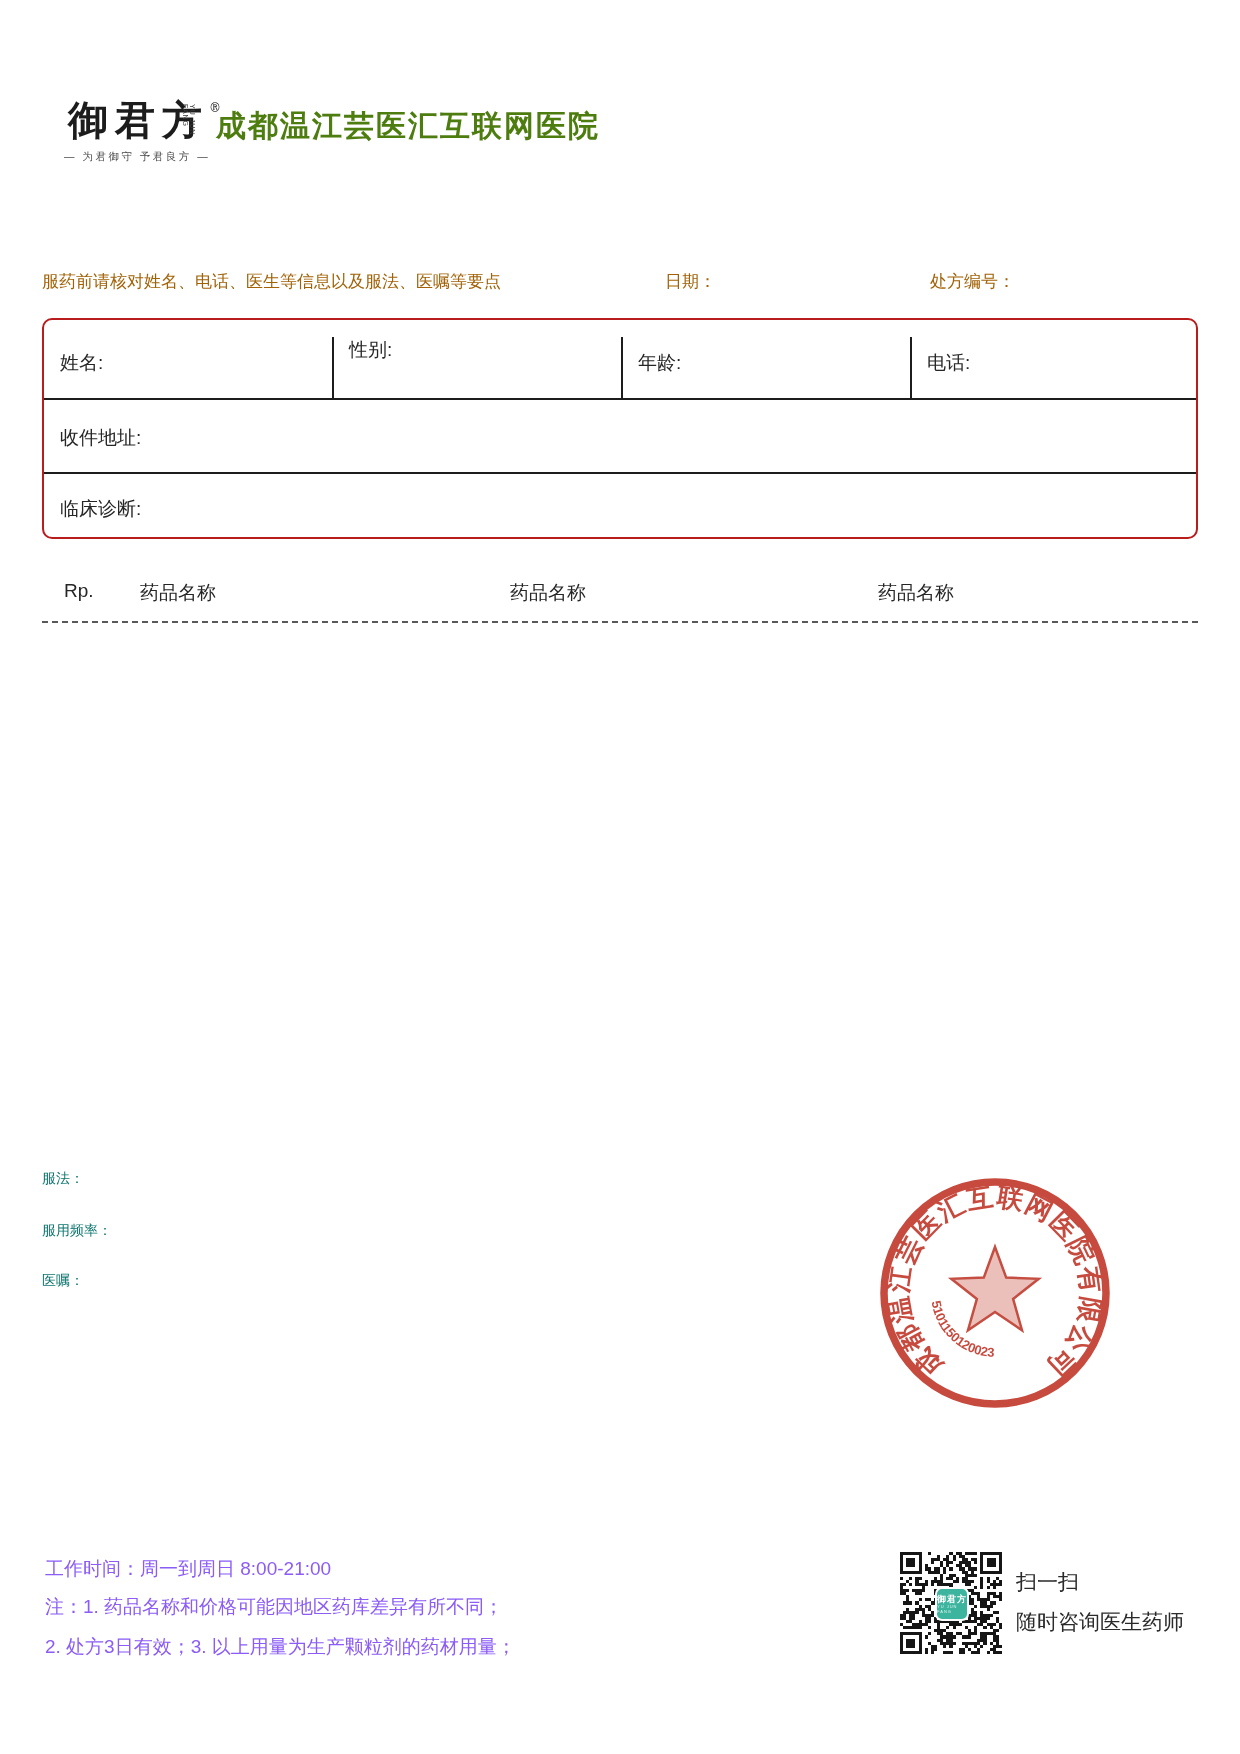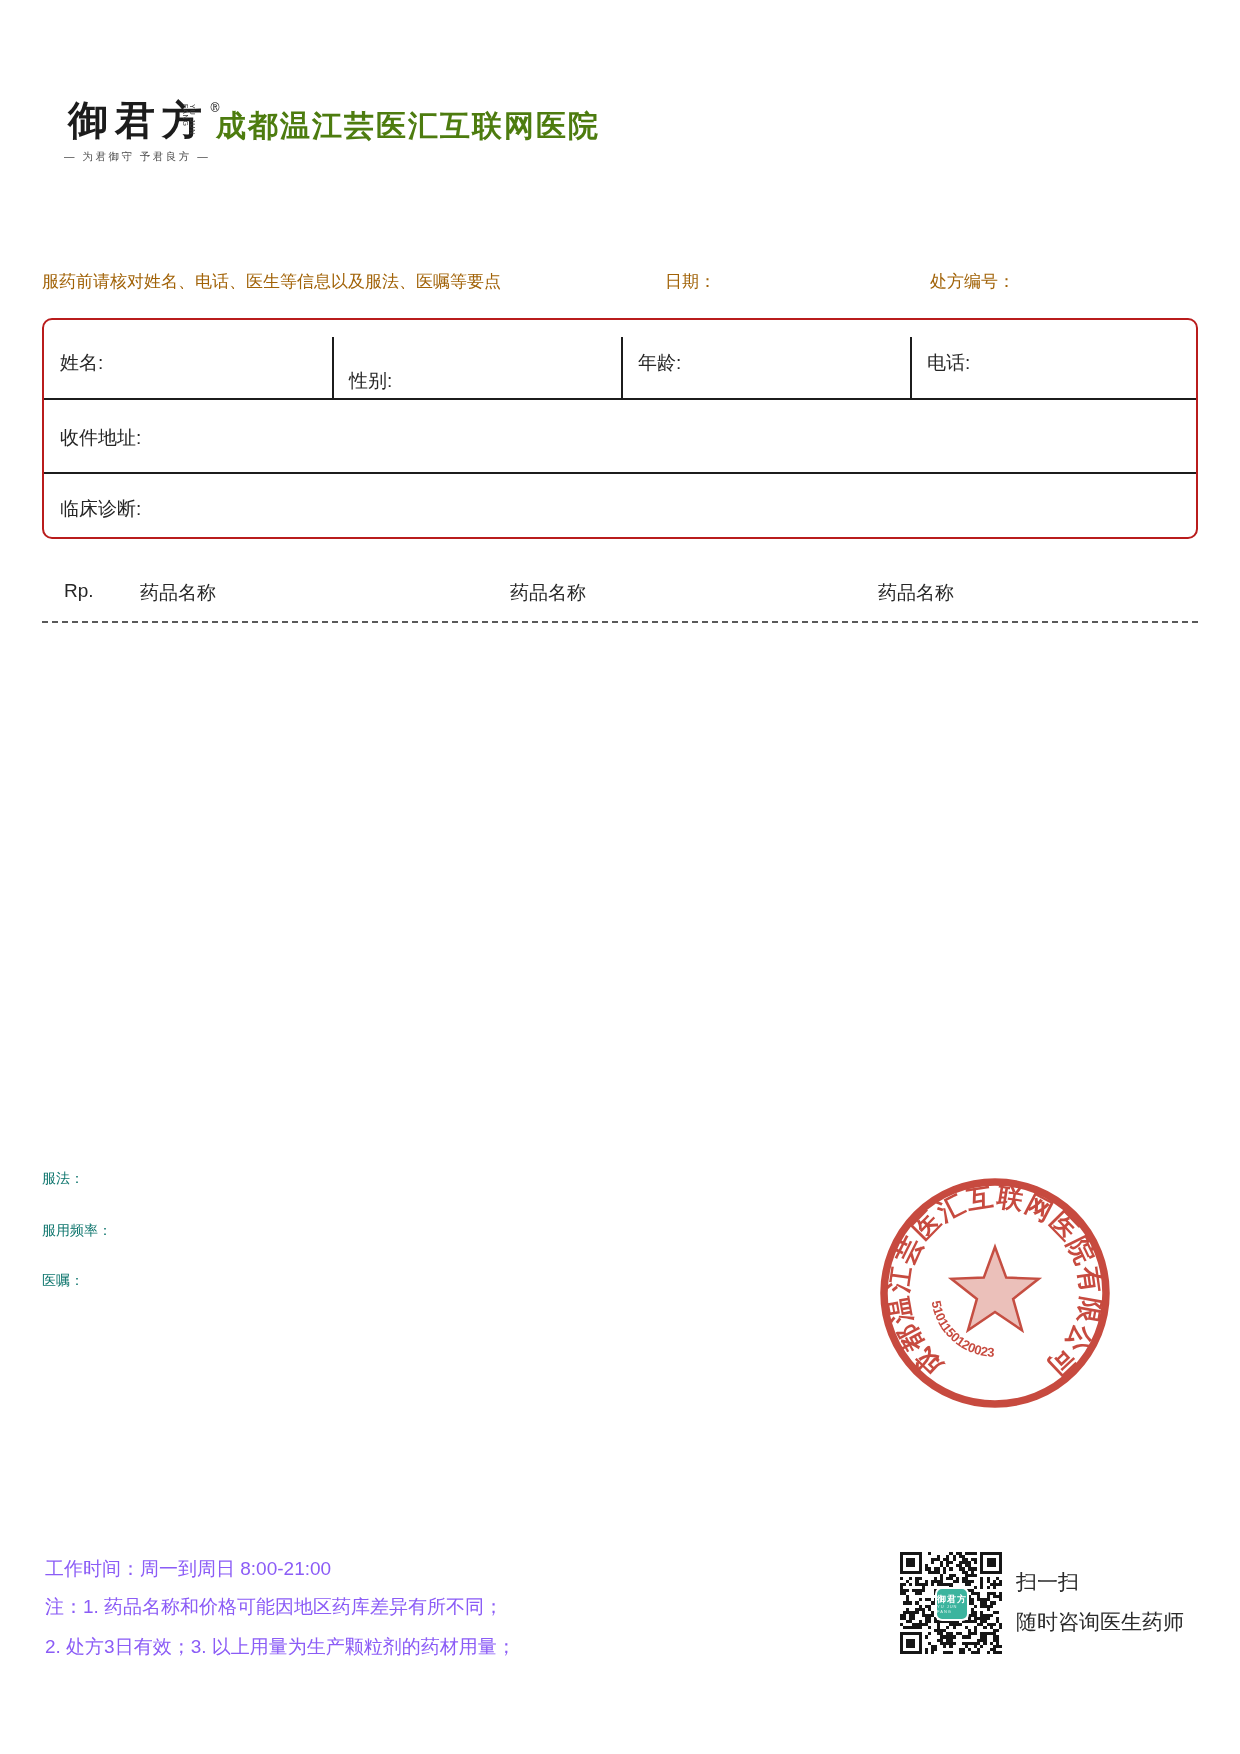--- a/index.html
+++ b/index.html
@@ -66,21 +66,21 @@
   <div class="abs logo-tagline" style="left:64px; top:150px;">— 为君御守  予君良方 —</div>
   <div class="abs hospital-title" style="left:216px; top:106px;">成都温江芸医汇互联网医院</div>
 
   <div class="abs notice-text" style="left:42px; top:270px;">服药前请核对姓名、电话、医生等信息以及服法、医嘱等要点</div>
   <div class="abs inline-label" style="left:665px; top:270px;">日期：</div>
   <div class="abs inline-label" style="left:930px; top:270px;">处方编号：</div>
 
   <div class="abs box" style="left:42px; top:318px; width:1156px; height:221px;">
 
     <div class="abs cell-label" style="left:16px;  top:30px;">姓名:</div>
-    <div class="abs cell-label" style="left:305px; top:48px;">性别:</div>
+    <div class="abs cell-label" style="left:305px; top:17px;">性别:</div>
     <div class="abs cell-label" style="left:594px; top:30px;">年龄:</div>
     <div class="abs cell-label" style="left:883px; top:30px;">电话:</div>
 
     <div class="vline" style="left:288px; top:17px; height:61px;"></div>
     <div class="vline" style="left:577px; top:17px; height:61px;"></div>
     <div class="vline" style="left:866px; top:17px; height:61px;"></div>
     <div class="hline" style="top:78px;"></div>
 
     <div class="abs cell-label" style="left:16px; top:105px;">收件地址:</div>
     <div class="hline" style="top:152px;"></div>

